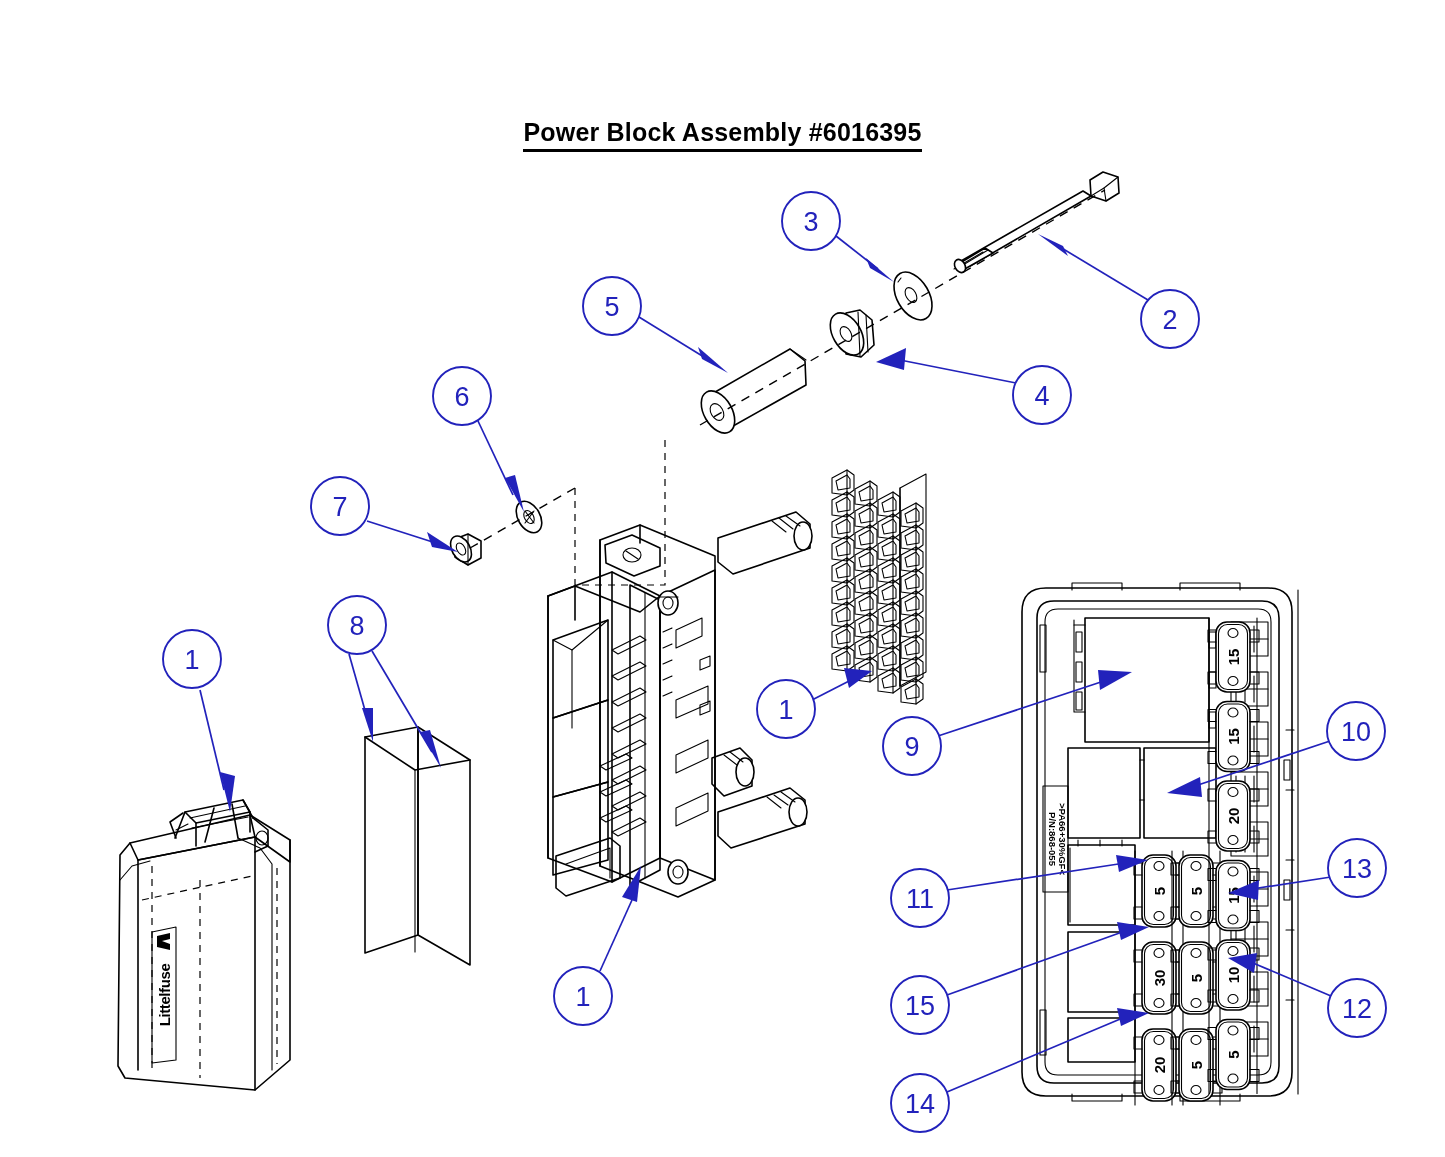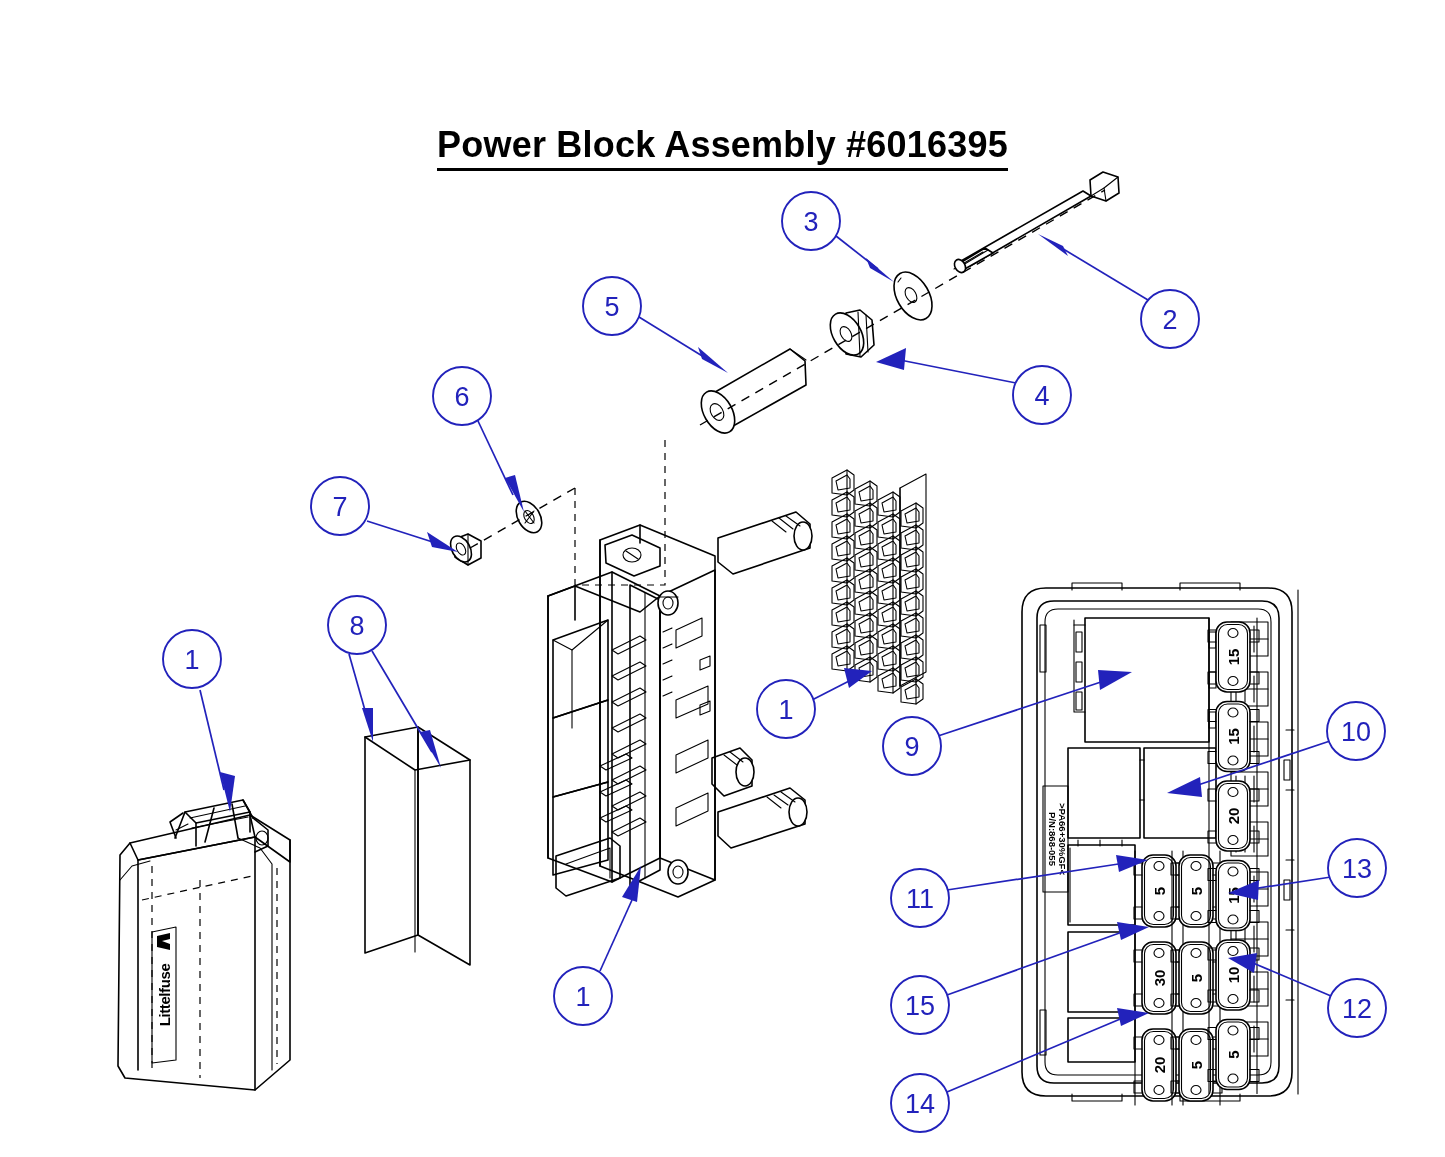--- a/index.html
+++ b/index.html
@@ -1,23 +1,23 @@
 <!DOCTYPE html>
 <html><head>
 <meta charset="utf-8">
 <title>Power Block Assembly</title>
 <style>
   html,body{margin:0;padding:0;background:#ffffff;}
   body{width:1445px;height:1157px;position:relative;overflow:hidden;
        font-family:"Liberation Sans",sans-serif;}
   #stage{position:absolute;inset:0;width:1445px;height:1157px;}
   .title{
-    position:absolute;left:0;top:124px;width:1445px;text-align:center;
+    position:absolute;left:0;top:118px;width:1445px;text-align:center;
     font-family:"Liberation Sans",sans-serif;
-    font-size:36px;font-weight:bold;color:#000;letter-spacing:.2px;
+    font-size:25px;font-weight:bold;color:#000;letter-spacing:.2px;
   }
   .title u{text-decoration:none;border-bottom:3px solid #000;padding-bottom:3px;}
   svg{position:absolute;left:0;top:0;}
   .ln{fill:none;stroke:#000;stroke-width:1.6;stroke-linejoin:round;stroke-linecap:round;}
   .ln-t{fill:none;stroke:#000;stroke-width:1.1;stroke-linejoin:round;stroke-linecap:round;}
   .ln-h{fill:#fff;stroke:#000;stroke-width:1.6;stroke-linejoin:round;}
   .ln-ht{fill:#fff;stroke:#000;stroke-width:1.1;stroke-linejoin:round;}
   .dash{fill:none;stroke:#000;stroke-width:1.4;stroke-dasharray:9 7;}
   .dashf{fill:none;stroke:#000;stroke-width:1.2;stroke-dasharray:7 6;}
   .lead{fill:none;stroke:#2222bb;stroke-width:1.7;}

